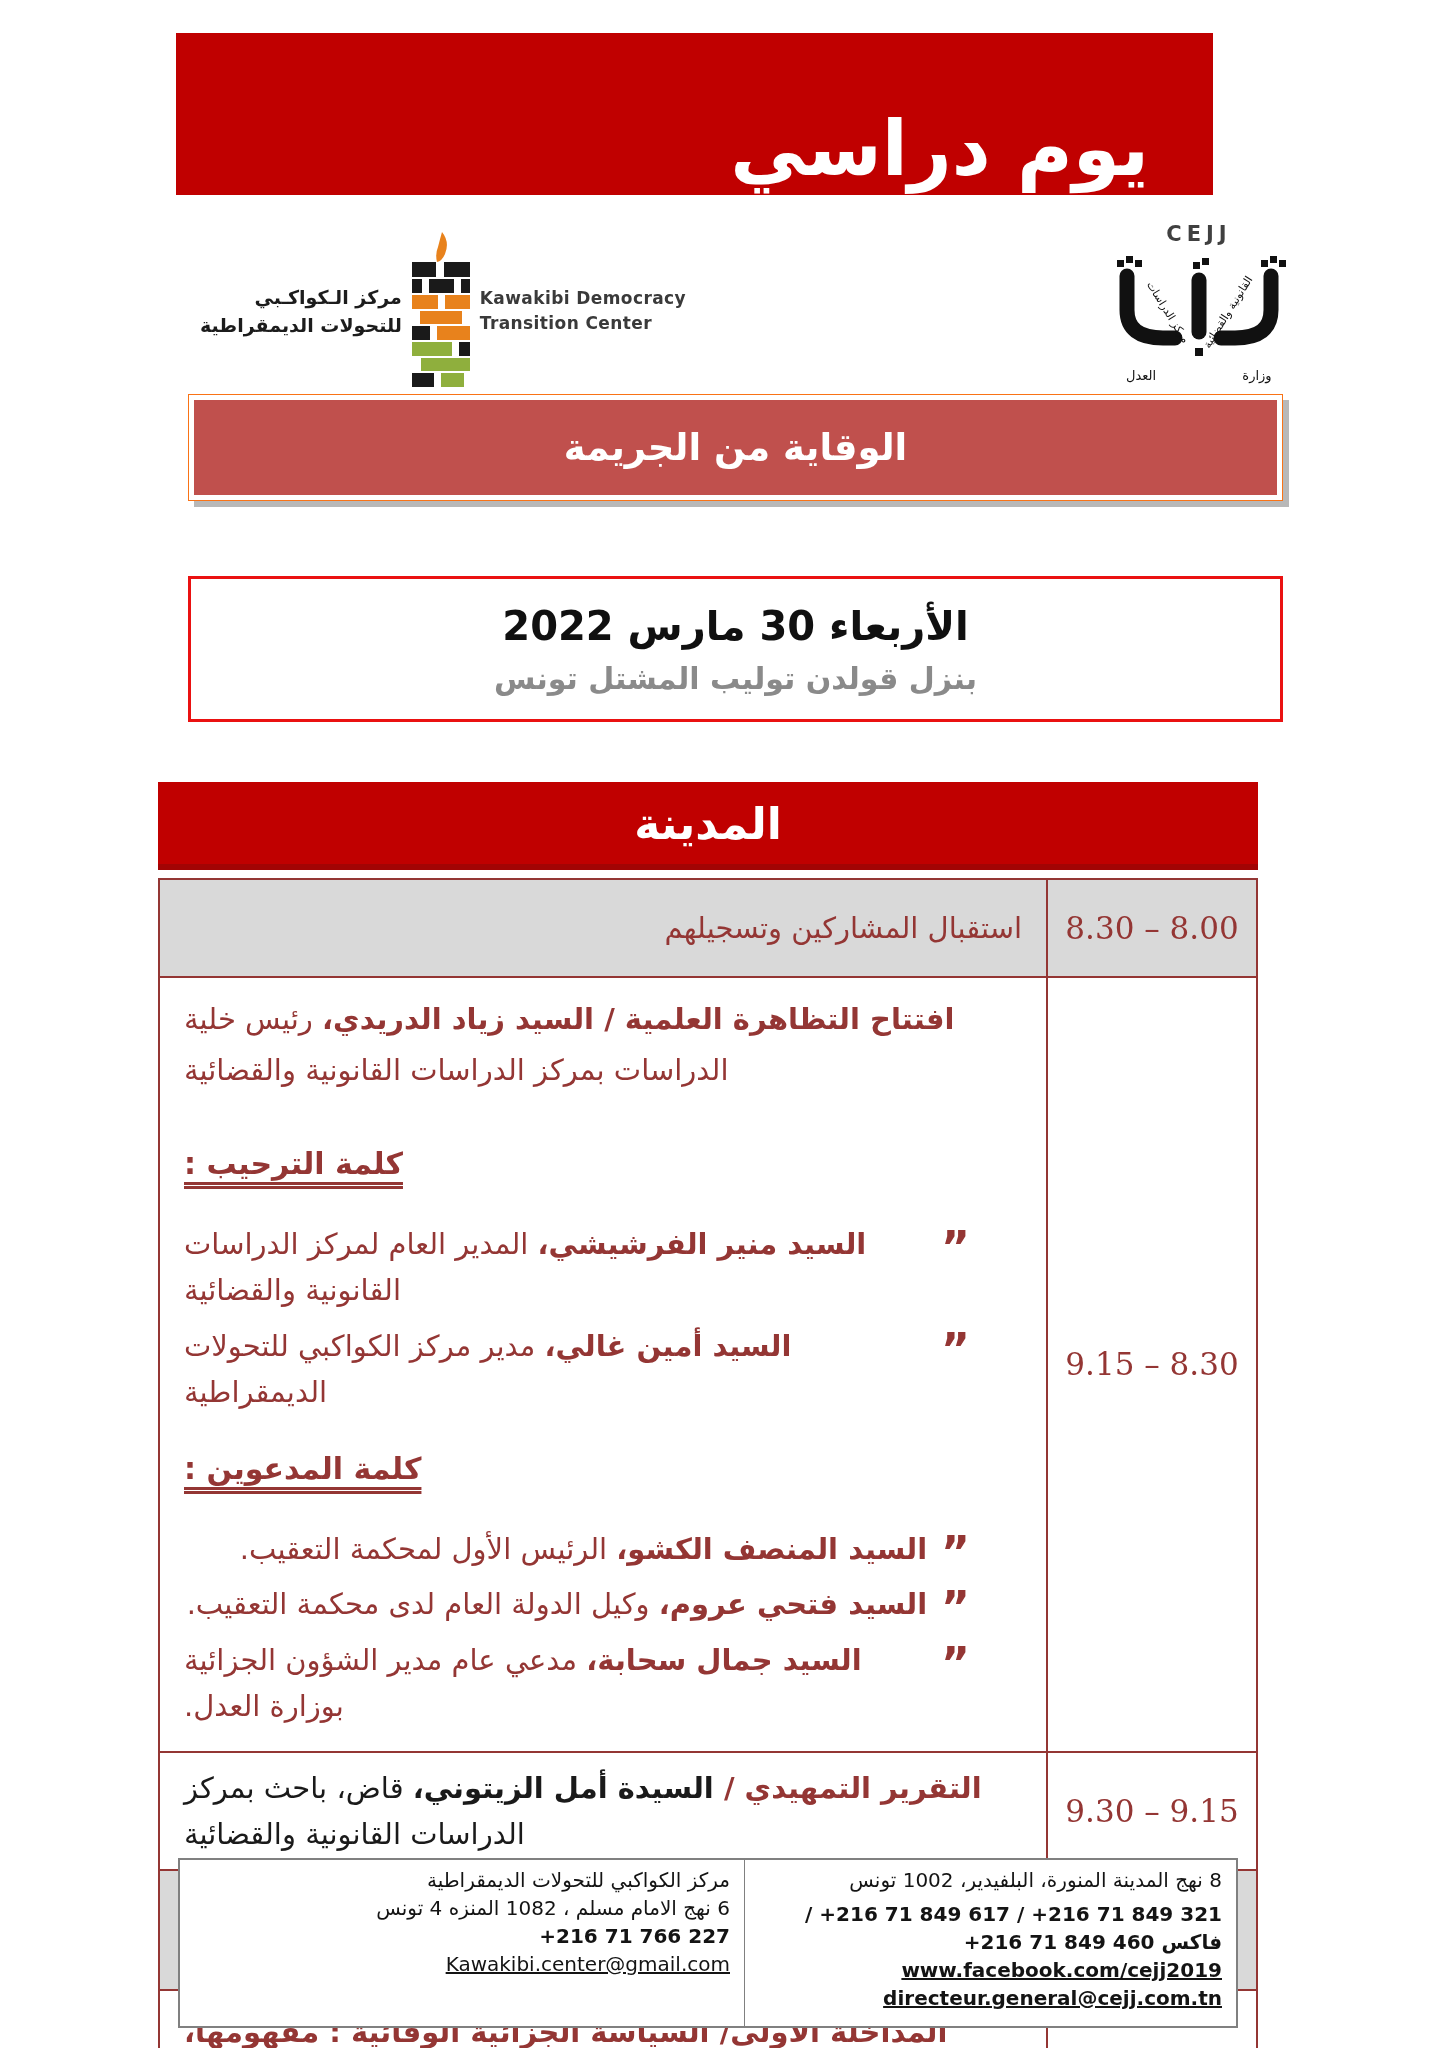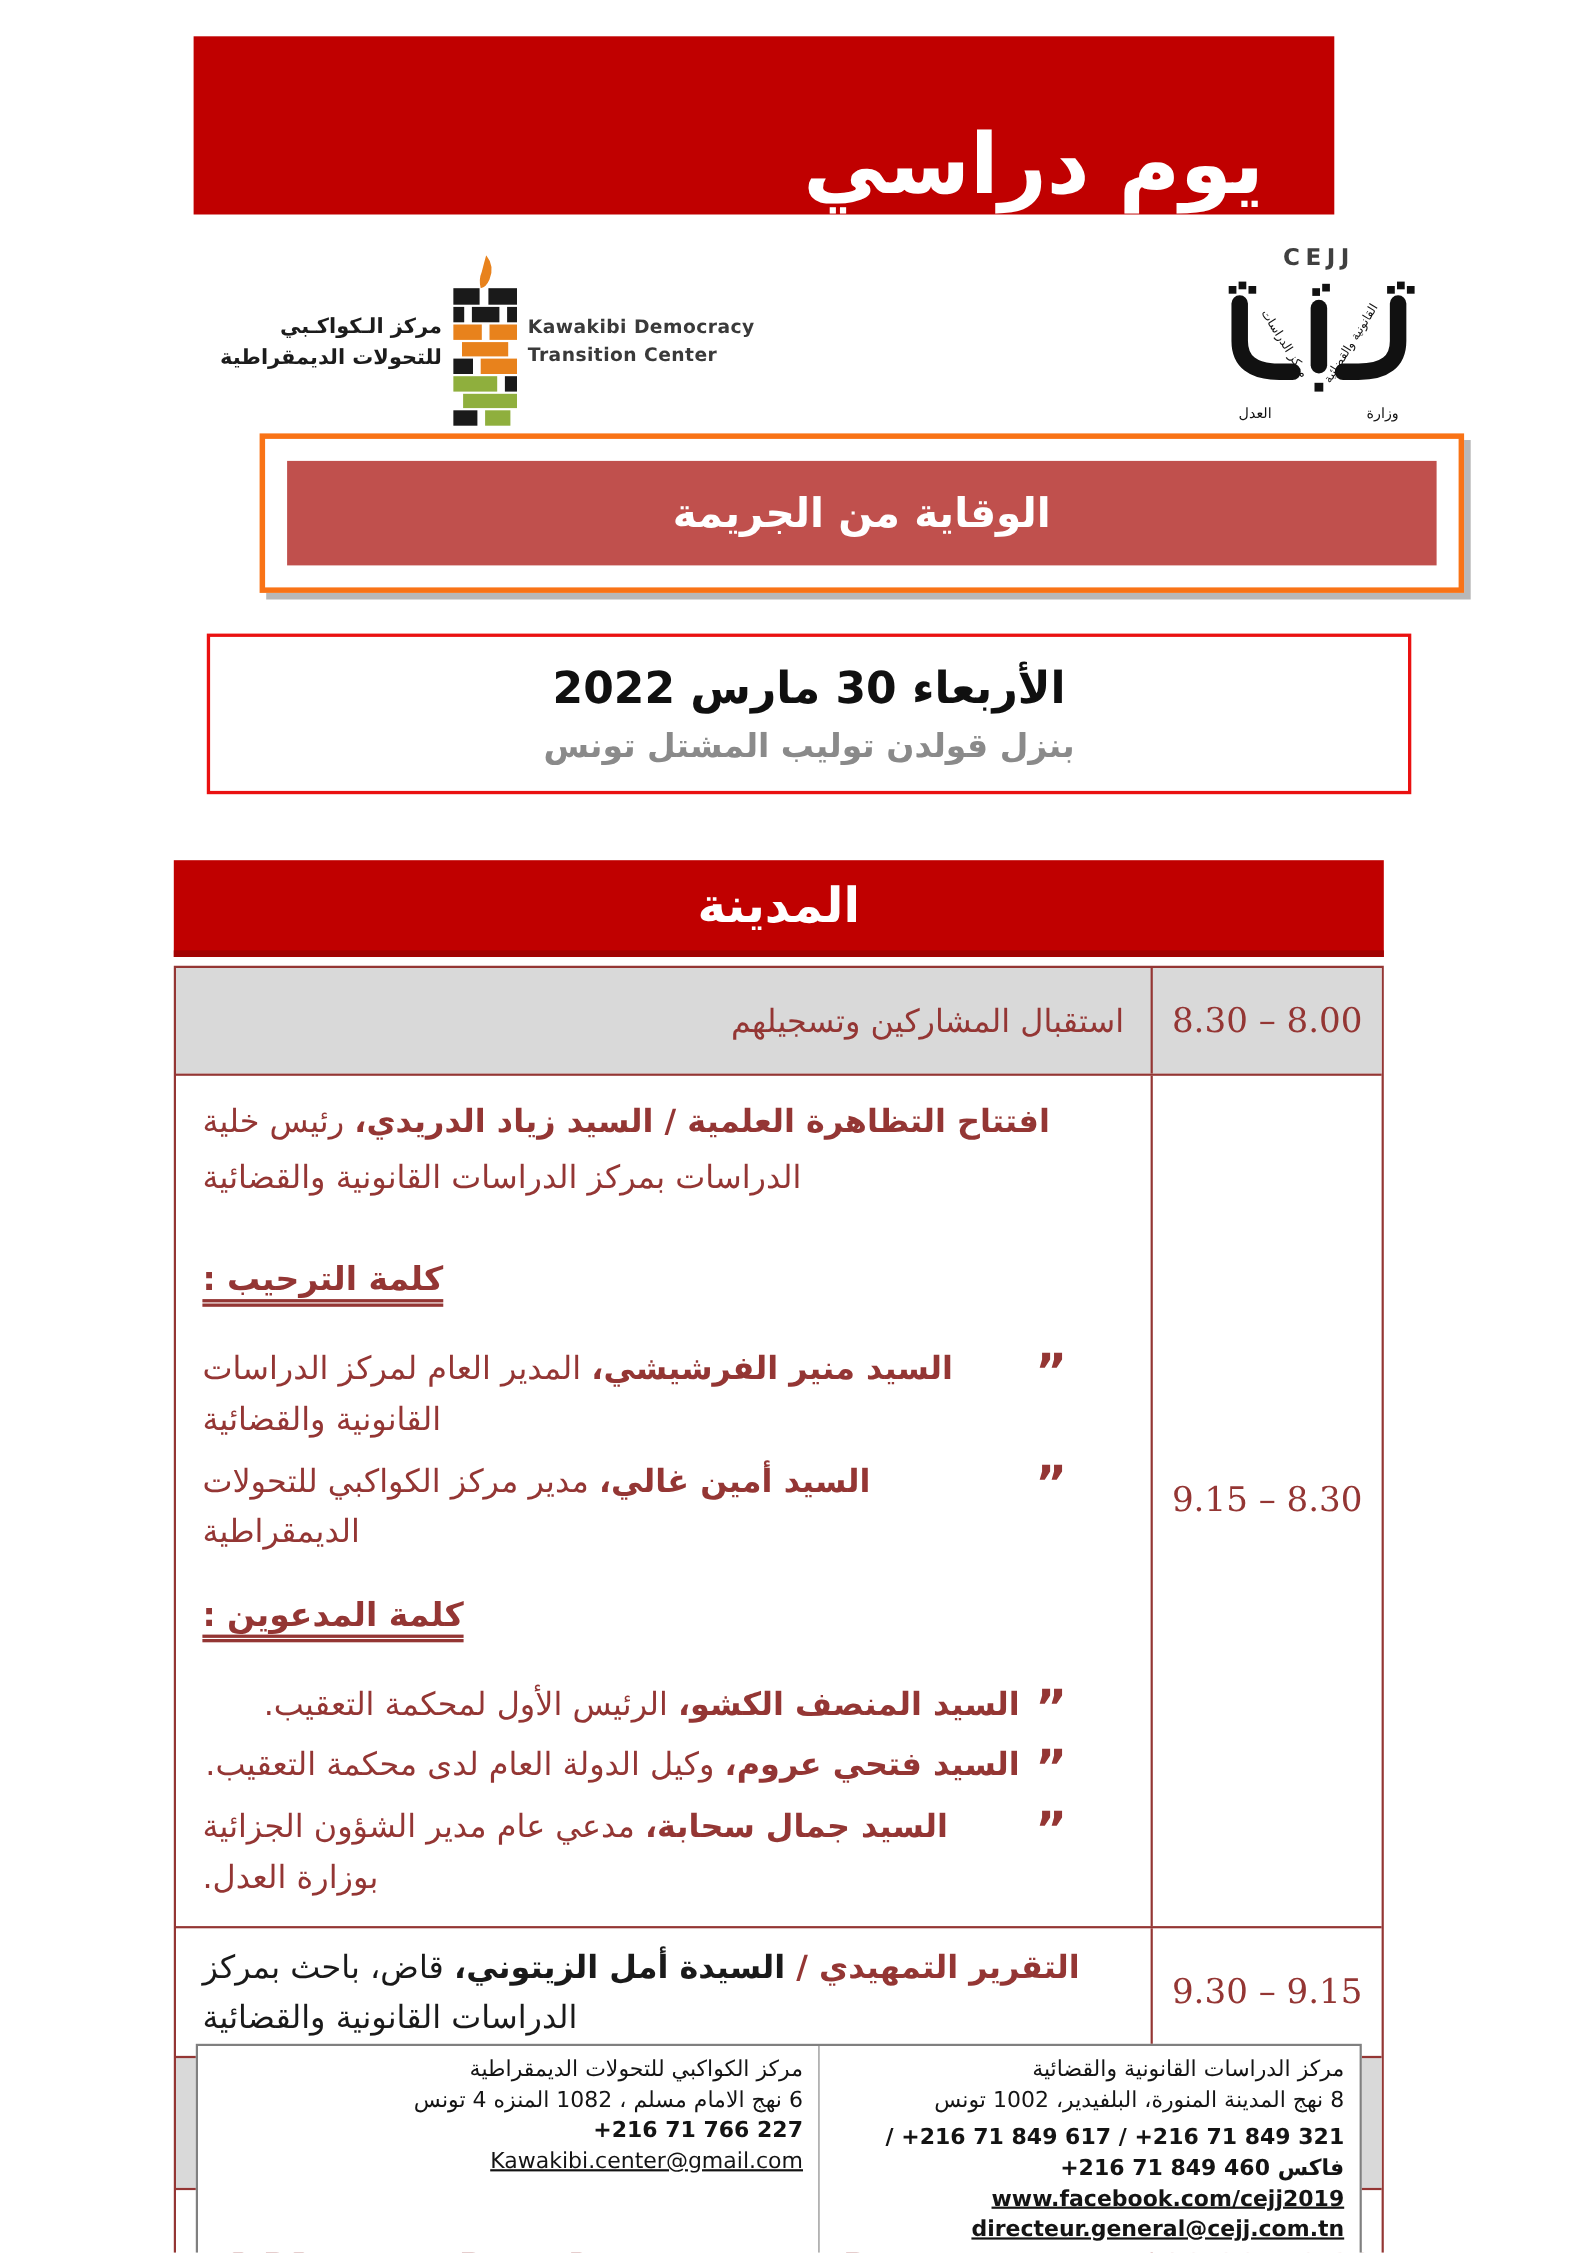--- a/index.html
+++ b/index.html
@@ -13,23 +13,23 @@
   .top-banner-title{color:#ffffff;font-size:76px;font-weight:bold;line-height:1.05;}
 
   
   .kw-logo{position:absolute;left:200px;top:232px;display:flex;align-items:center;gap:10px;direction:ltr;}
   .kw-ar{font-size:19px;font-weight:bold;color:#1c1c1c;line-height:1.5;direction:rtl;}
   .kw-en{font-size:17px;font-weight:bold;color:#3a3a3a;letter-spacing:0.4px;line-height:1.5;}
   .cejj-logo{position:absolute;left:1092px;top:222px;width:214px;text-align:center;direction:ltr;}
   .cejj-acronym{font-size:21px;font-weight:bold;letter-spacing:5px;color:#404040;margin-bottom:2px;}
 
   
-  .subject-banner{position:absolute;left:188px;top:394px;width:1095px;border:5px solid #f97316;
-                  background:#ffffff;padding:20px;box-sizing:border-box;
-                  box-shadow:6px 6px 0 rgba(125,125,125,0.55);margin-left:48px;}
+  .subject-banner{position:absolute;left:188px;top:394px;width:1095px;border:1px solid #f97316;
+                  background:#ffffff;padding:5px;box-sizing:border-box;
+                  box-shadow:6px 6px 0 rgba(125,125,125,0.55);}
   .subject-inner{background:#c0504d;height:95px;display:flex;align-items:center;justify-content:center;}
   .subject-title{color:#ffffff;font-size:37px;font-weight:bold;}
 
   
   .date-box{position:absolute;left:188px;top:576px;width:1095px;height:146px;border:3px solid #ea1111;
             box-sizing:border-box;display:flex;flex-direction:column;align-items:center;justify-content:center;
             gap:12px;background:#ffffff;}
   .date-line{font-size:40px;font-weight:bold;color:#101010;}
   .venue-line{font-size:30px;font-weight:bold;color:#8a8a8a;}
 
@@ -217,21 +217,20 @@
         <div class="pcontent">
           <span><span class="lred">المداخلة الأولى/ السياسة الجزائية الوقائية : مفهومها، مقوماتها وكيفية رسمها :  </span></span>
         </div>
       </div>
 
     </div>
   </div>
 
   <div class="footer">
     <div class="fcell fcejj">
-      <div>مركز الدراسات القانونية والقضائية</div>
       <div>8 نهج المدينة المنورة، البلفيدير، 1002 تونس</div>
       <div class="fbold mt">
         <span class="num">+216 71 849 321</span><span> / </span><span class="num">+216 71 849 617</span><span> /فاكس </span><span class="num">+216 71 849 460</span>
       </div>
       <div class="fbold flink num">www.facebook.com/cejj2019</div>
       <div><span class="fbold flink num">directeur.general@cejj.com.tn</span></div>
     </div>
     <div class="fcell fkw">
       <div>مركز الكواكبي للتحولات الديمقراطية</div>
       <div>6 نهج الامام مسلم ، 1082 المنزه 4 تونس</div>

